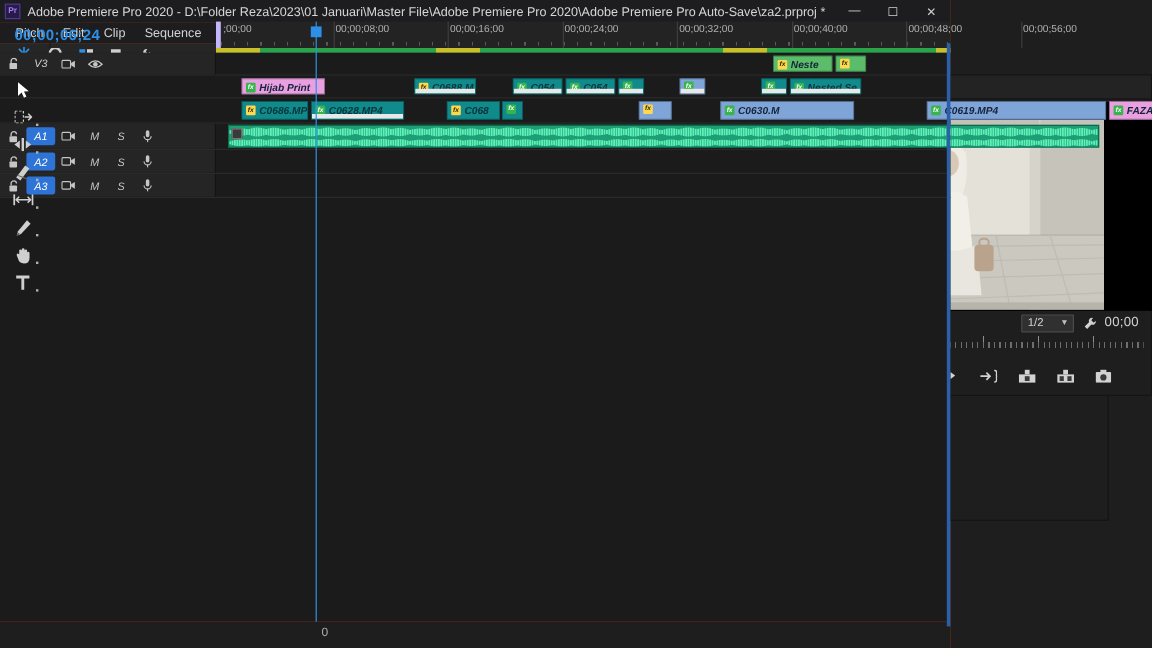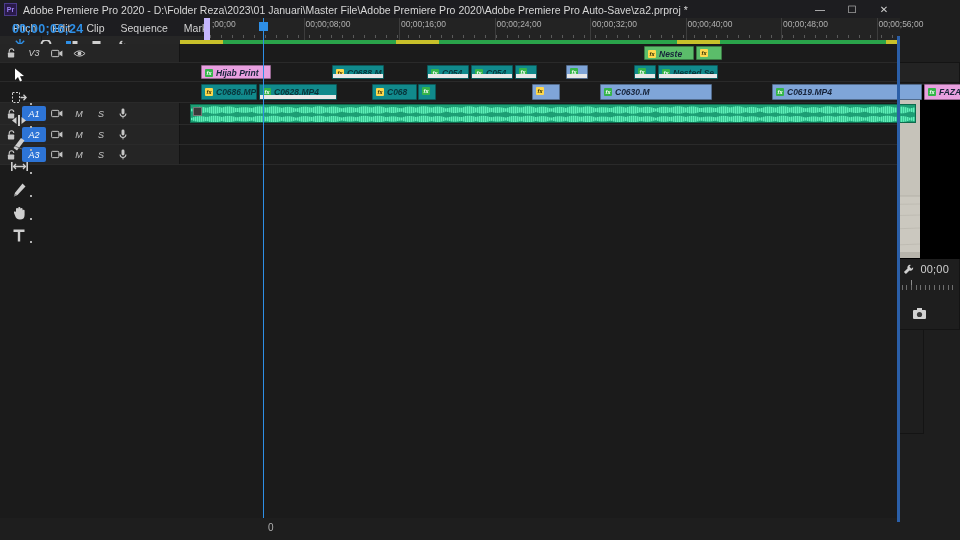--- a/index.html
+++ b/index.html
@@ -4,21 +4,21 @@
 <style>
   * { box-sizing: border-box; margin:0; padding:0; }
   html,body { width:960px; height:540px; overflow:hidden; }
   body {
     background:#1e1e1e;
     font-family:"Liberation Sans", sans-serif;
     font-size:10px;
     color:#c8c8c8;
     -webkit-font-smoothing:antialiased;
   }
-  .app { position:relative; width:900px; height:540px; background:#c2410c; }
+  .app { position:relative; width:792px; height:540px; background:#c2410c; }
 
   
   .titlebar {
     height:19px; background:#1d1d20; display:flex; align-items:center;
     padding-left:4px; position:relative;
   }
   .pr-logo {
     width:13px; height:13px; background:#2a1a4a; color:#9a7ff0;
     font-size:7px; font-weight:bold; display:flex; align-items:center;
     justify-content:center; border:1px solid #4b3b8a; margin-right:6px;
@@ -178,21 +178,21 @@
   #timelinePanel { left:36px; top:336px; width:924px; height:186px;
                    background:#1e1e1e; border:1px solid #141414; }
   .tl-tabs { height:18px; background:#232323; display:flex; align-items:center;
              padding-left:6px; gap:6px; border-bottom:1px solid #141414; }
   .tl-x { color:#9a9a9a; font-size:9px; }
   .tl-head { position:absolute; top:18px; left:0; width:180px; height:42px; }
   .tl-tc { color:#2e8fe6; font-size:12.5px; font-weight:bold; padding:4px 0 0 12px;
            letter-spacing:0.3px; }
   .tl-icons { display:flex; align-items:center; gap:14px; padding:3px 0 0 14px; }
   .tl-ruler { position:absolute; top:18px; left:180px; right:0; height:22px;
-              background:#232323; border-left:6px solid #c4b5fd;margin-left:24px; }
+              background:#232323; border-left:4px solid #c4b5fd; }
   .rlabel { position:absolute; top:1px; font-size:8.5px; color:#b0b0b0;
             white-space:nowrap; }
   .rticks { position:absolute; bottom:2px; left:0; right:0; height:4px;
             background-image:repeating-linear-gradient(to right,#5a5a5a 0 1px,transparent 1px 11px);
             background-repeat:repeat-x; background-size:100% 3px;
             background-position:bottom; }
   .rbig { position:absolute; bottom:0; width:1px; height:22px; background:#3d3d3d; }
   .workbar { position:absolute; top:40px; left:180px; right:0; height:4px;
              background:#2b2b2b; }
   .trackarea { position:absolute; top:44px; left:0; right:0; bottom:22px;
@@ -1017,21 +1017,21 @@
           </div>
         </div>
         <div class="trow" style="top: 19px; height: 19px;">
           <div class="tclips">
             <div class="clip pink" style="left: 21px; width: 70px;">
               <span class="ch">
                 <span class="fxbox">fx</span>
                 <span class="ctext">Hijab Print</span>
               </span>
             </div>
-            <div class="clip teal" style="left: 152px; width: 52px;">
+            <div class="clip teal" style="left: 165px; width: 52px;">
               <span class="ch">
                 <span class="fxbox">fx</span>
                 <span class="ctext">C0688.M</span>
               </span>
               <span class="whitebar"></span>
             </div>
             <div class="clip tealg" style="left: 247px; width: 42px;">
               <span class="ch">
                 <span class="fxbox">fx</span>
                 <span class="ctext">C054</span>

